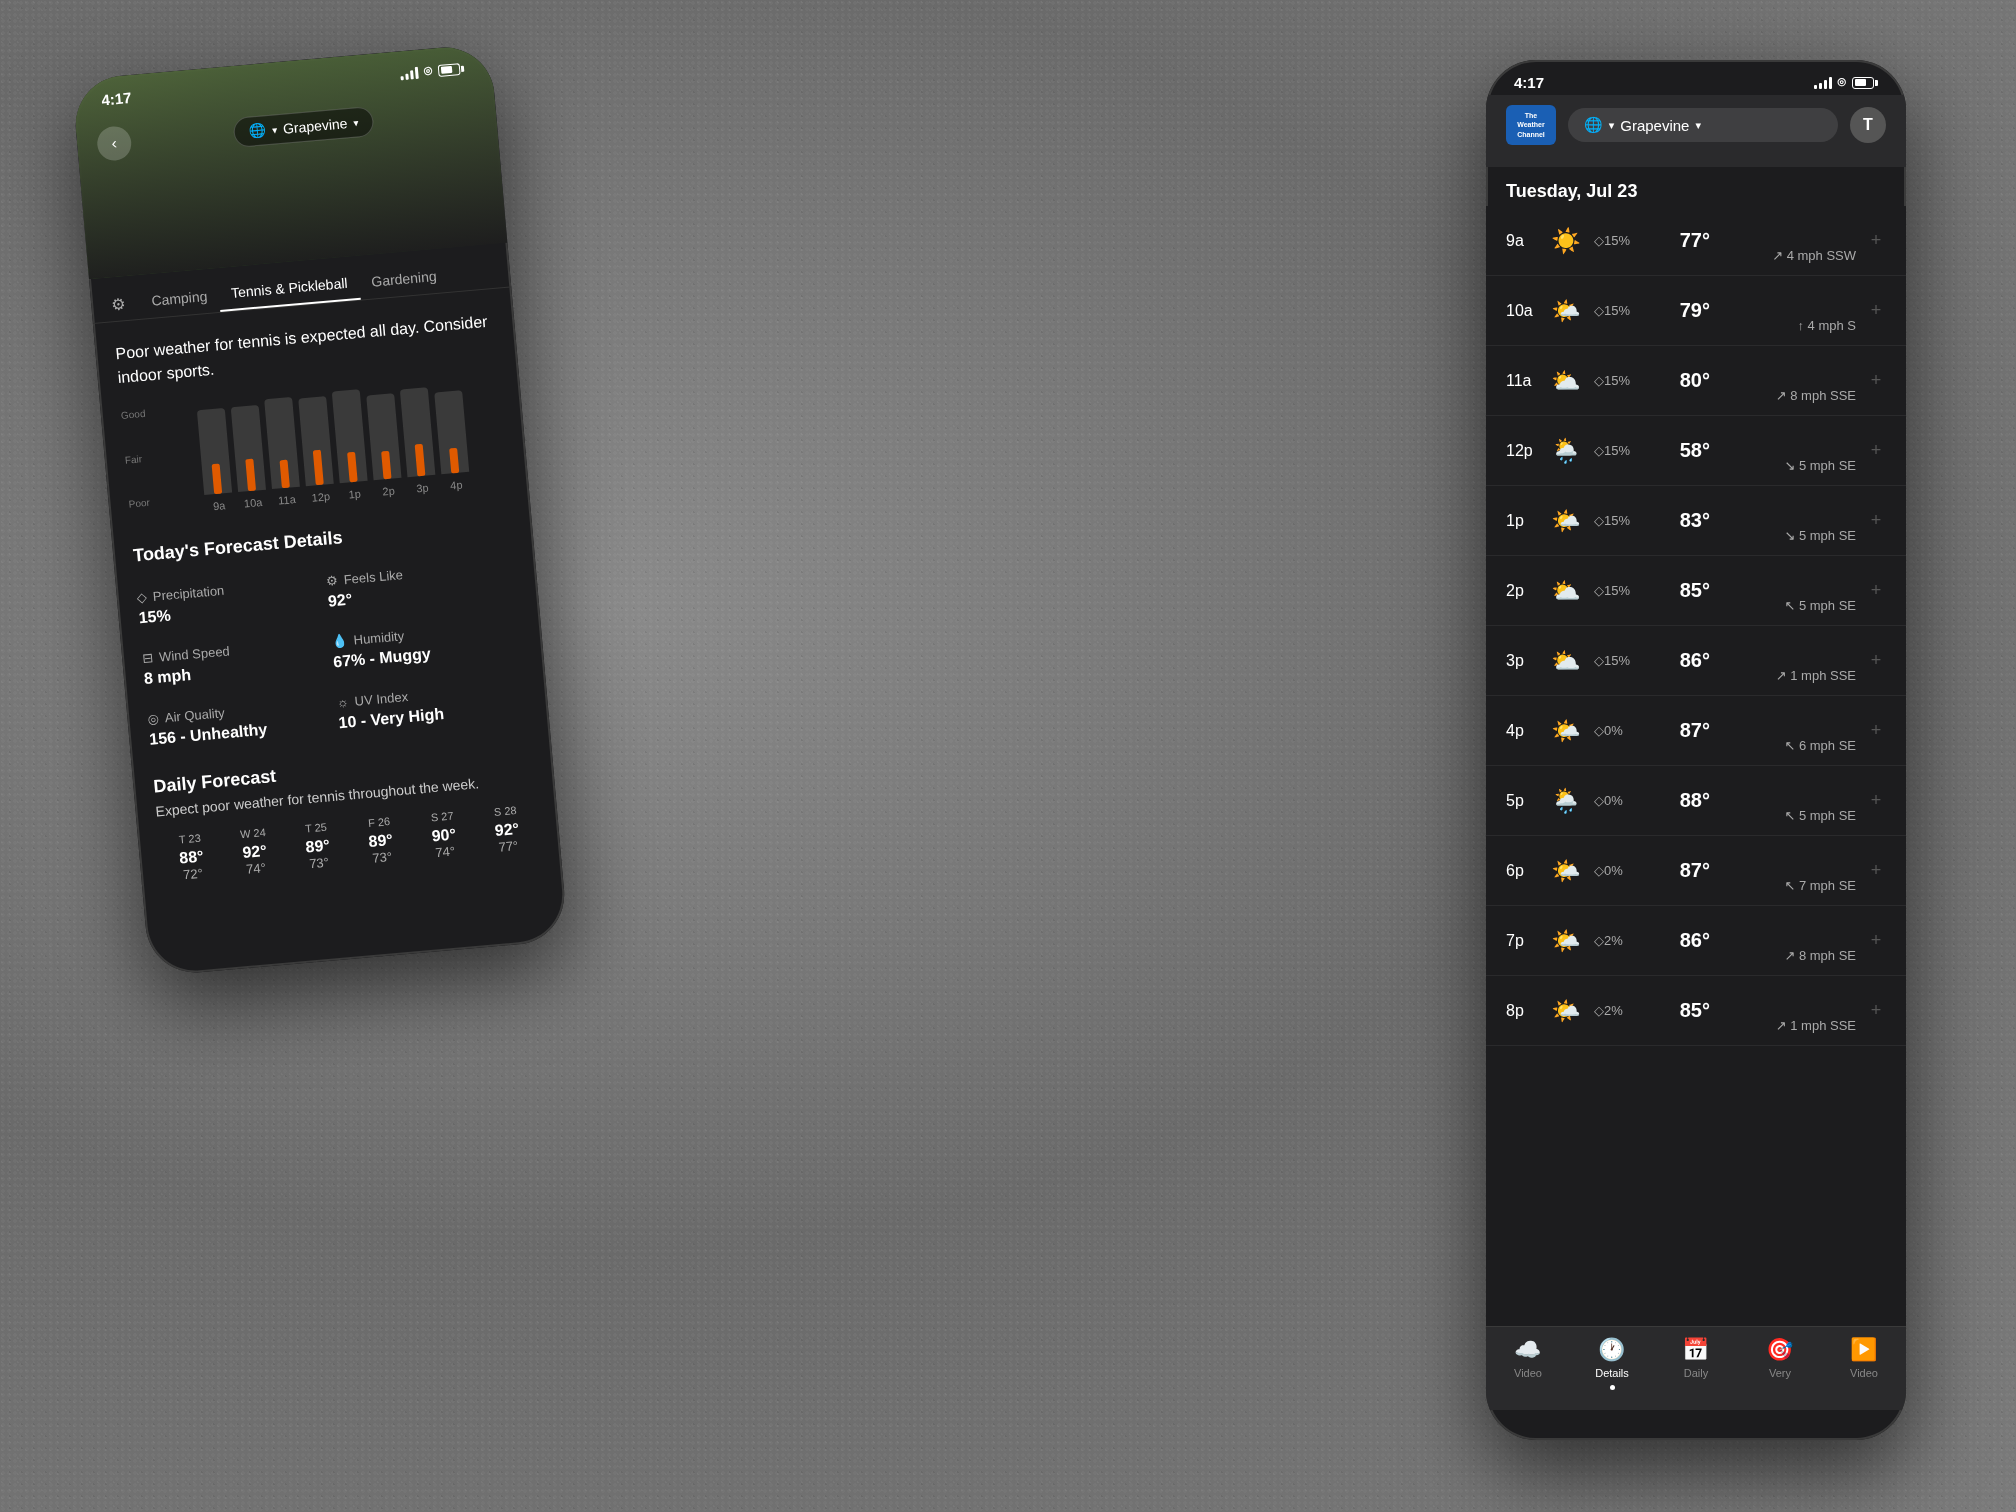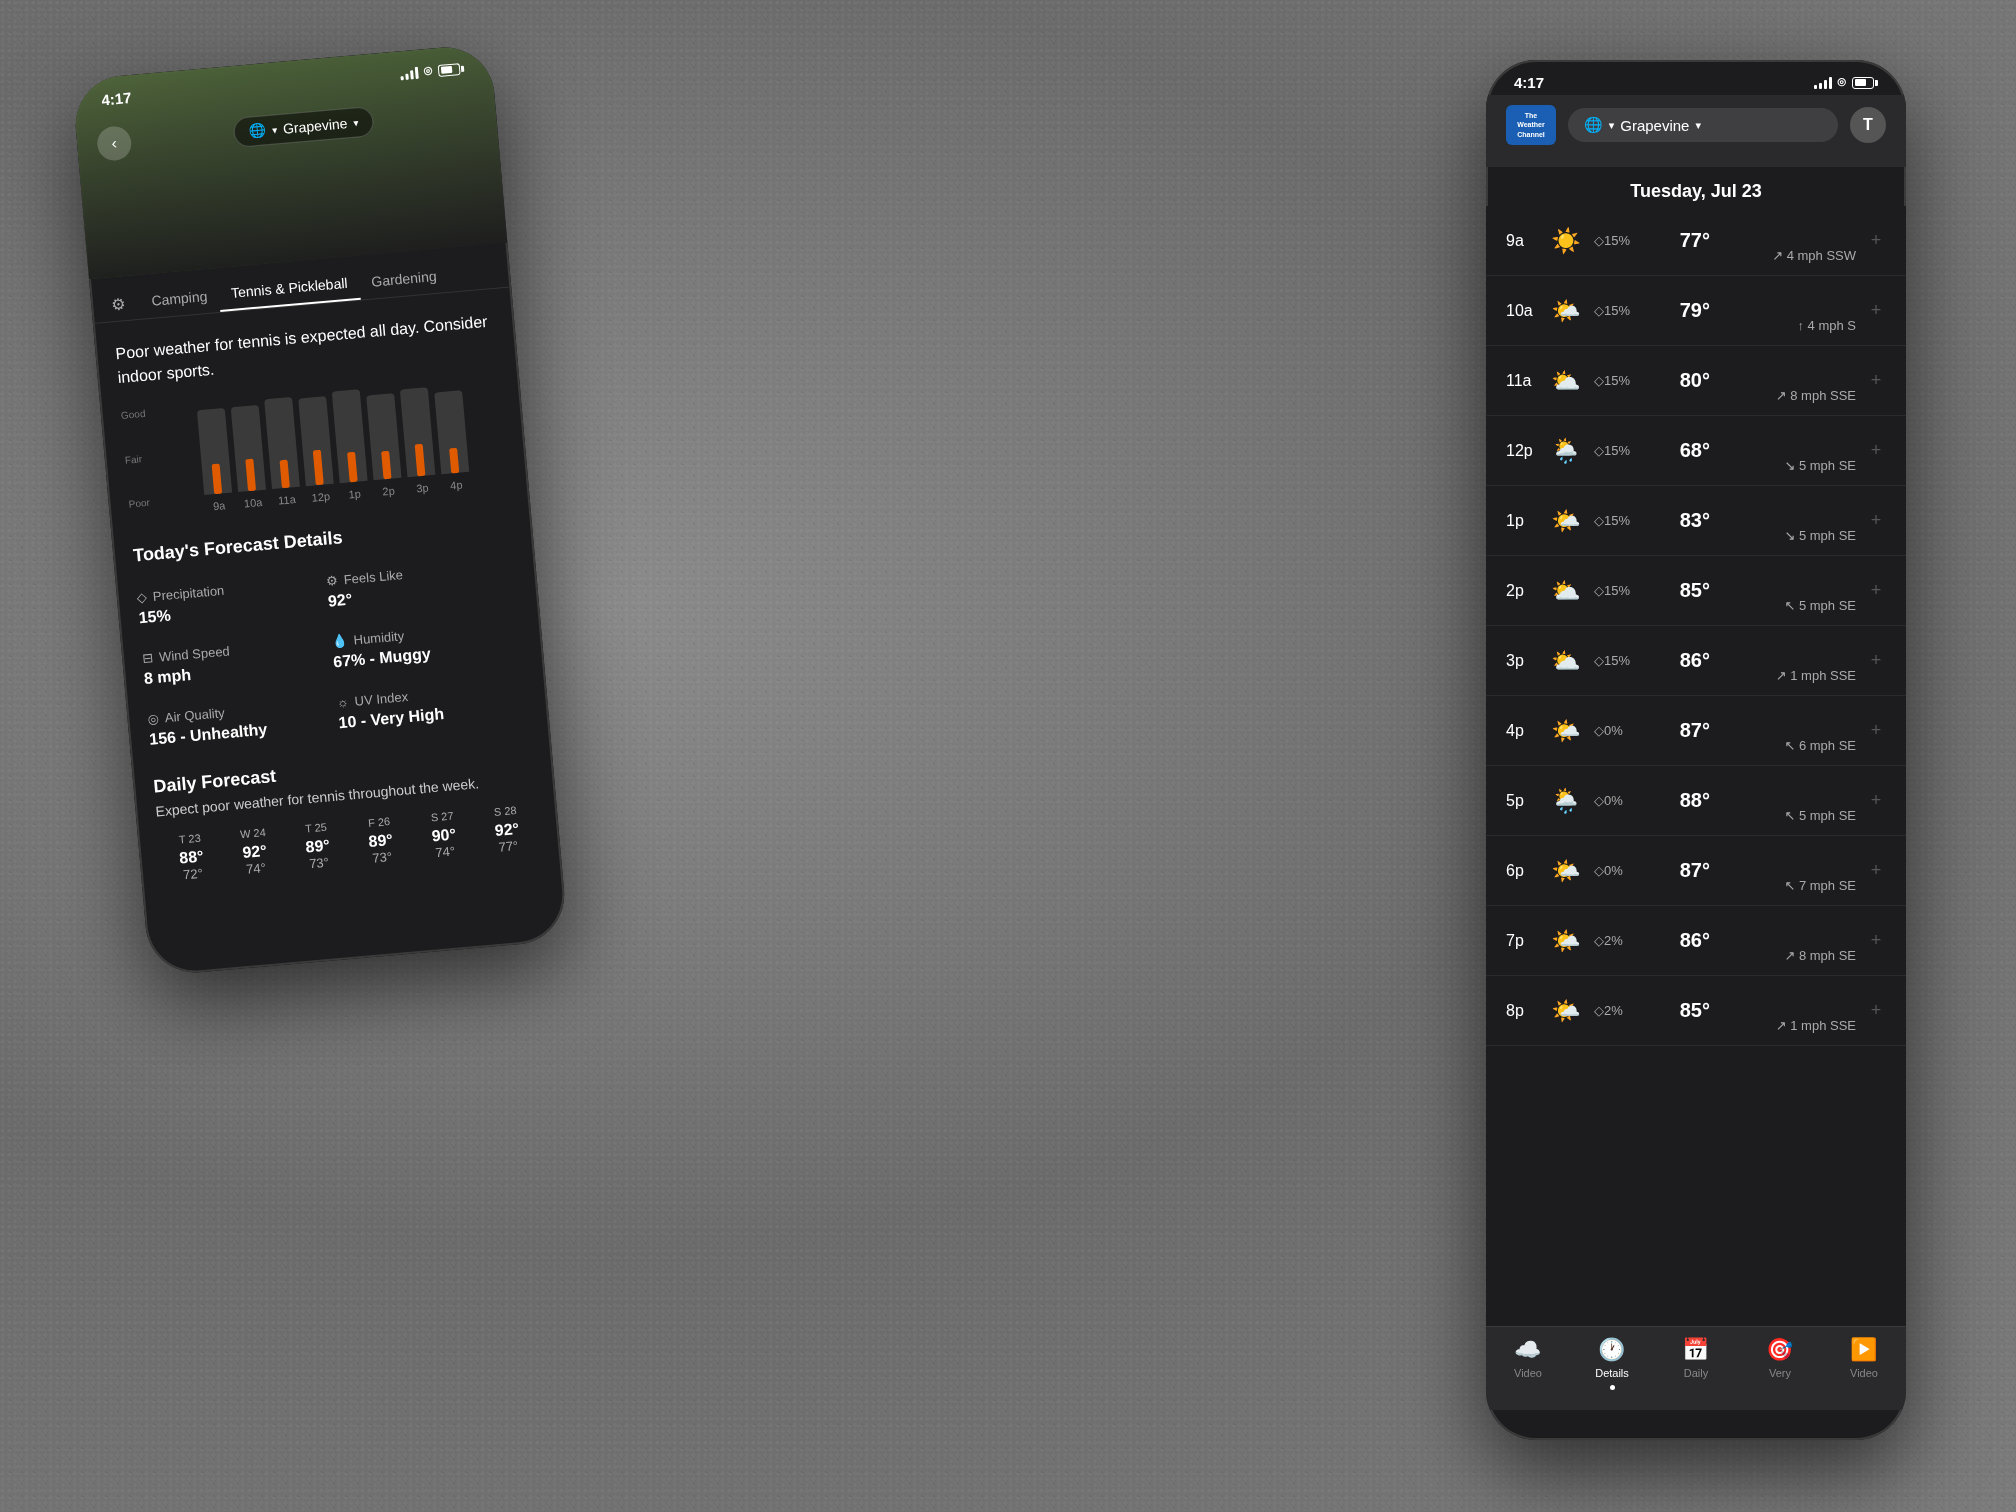--- a/index.html
+++ b/index.html
@@ -365,21 +365,20 @@
       color: white;
       font-size: 16px;
       font-weight: 600;
     }
 
     .date-header {
       color: white;
       font-size: 18px;
       font-weight: 700;
       padding: 14px 20px 4px;
-      text-align: center;
     }
 
     
     .hourly-list {
       background: #1c1c1e;
       flex: 1;
       overflow-y: auto;
     }
 
     .hourly-row {
@@ -754,21 +753,21 @@
       <span class="precip-chance">◇15%</span>
       <span class="temp-display">80°</span>
       <span class="wind-display">↗ 8 mph SSE</span>
       <span class="expand-btn">+</span>
     </div>
 
     <div class="hourly-row">
       <span class="hour-label">12p</span>
       <span class="weather-icon-placeholder">🌦️</span>
       <span class="precip-chance">◇15%</span>
-      <span class="temp-display">68°</span>
+      <span class="temp-display">58°</span>
       <span class="wind-display">↘ 5 mph SE</span>
       <span class="expand-btn">+</span>
     </div>
 
     <div class="hourly-row">
       <span class="hour-label">1p</span>
       <span class="weather-icon-placeholder">🌤️</span>
       <span class="precip-chance">◇15%</span>
       <span class="temp-display">83°</span>
       <span class="wind-display">↘ 5 mph SE</span>

